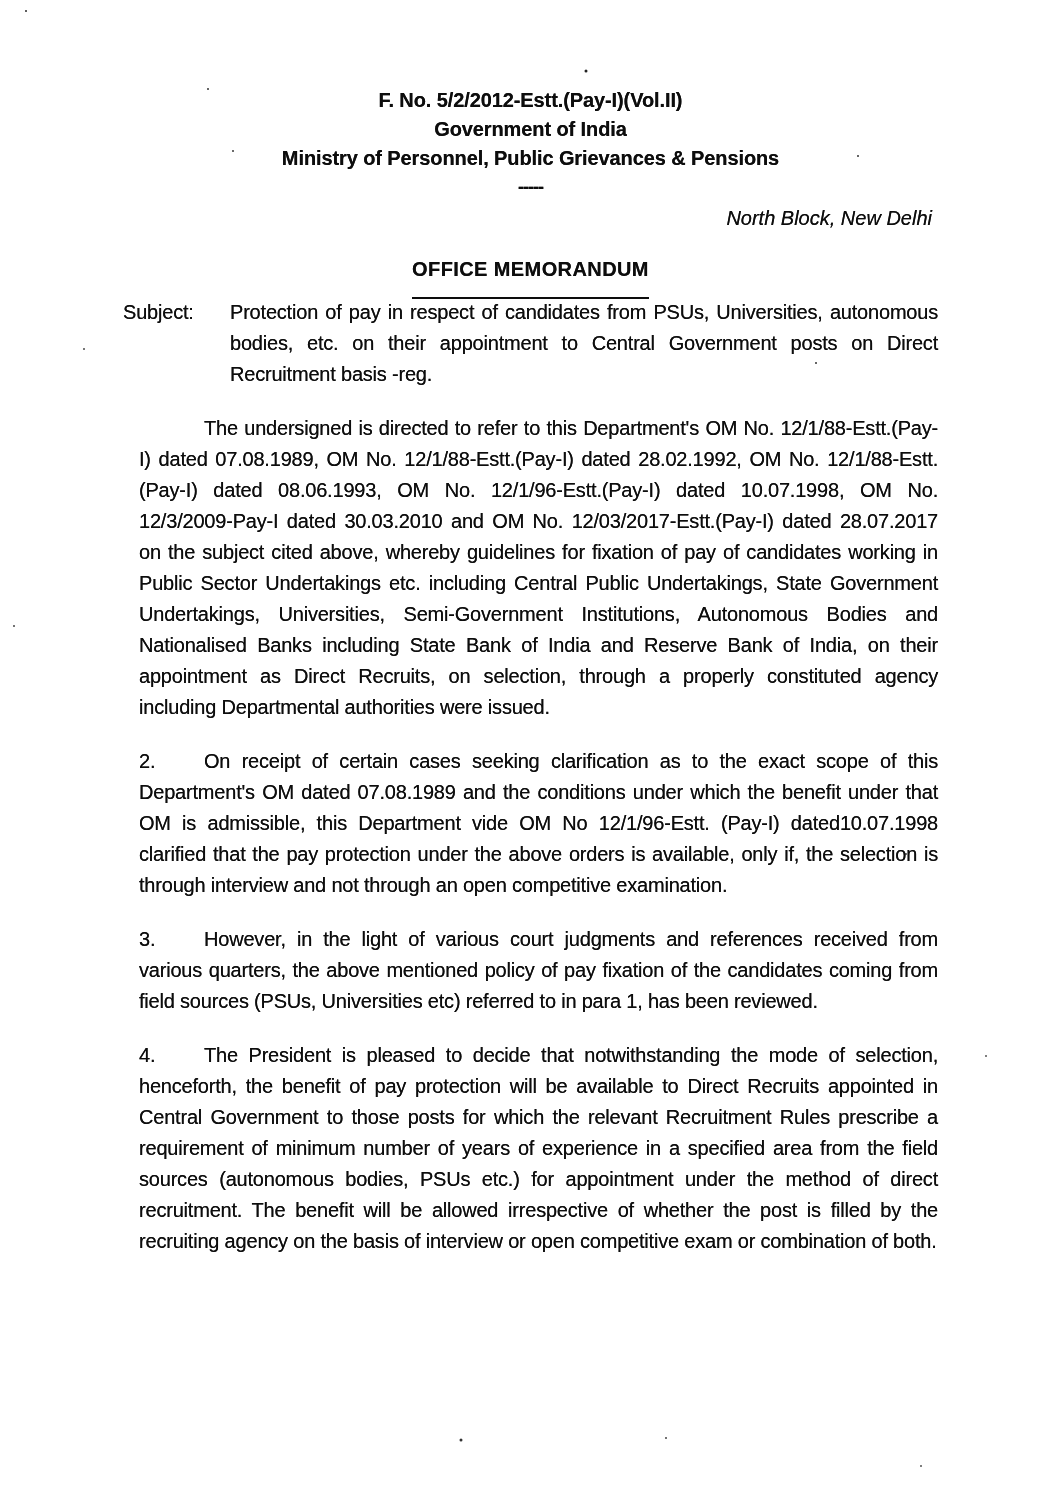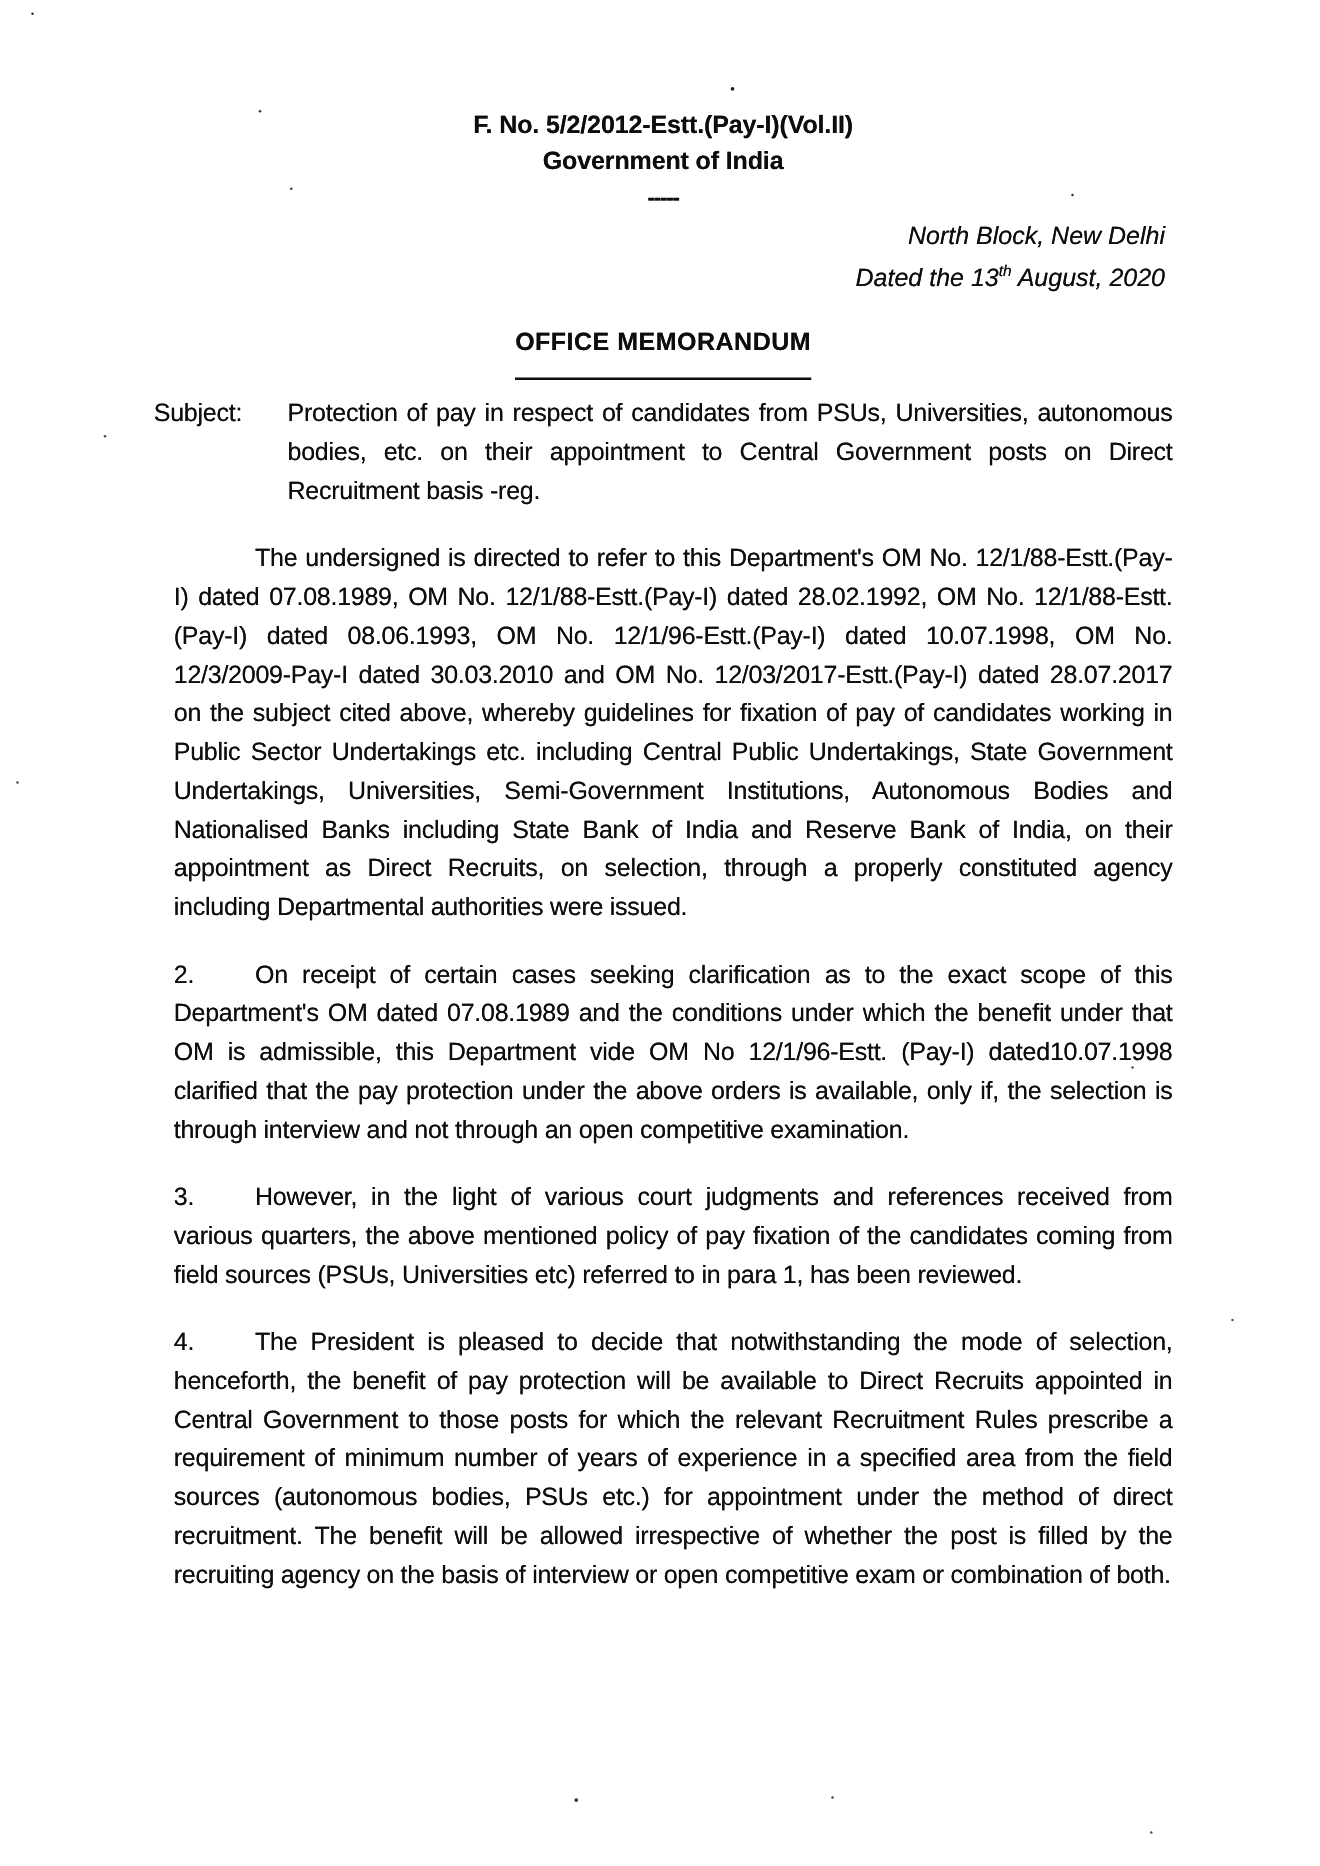--- a/index.html
+++ b/index.html
@@ -59,21 +59,21 @@
   }
   .memo-title span {
     font-weight: bold;
     letter-spacing: 0.4px;
     border-bottom: 2.5px solid #0d0d0d;
     padding-bottom: 17px;
   }
   
   .subject-block {
     display: flex;
-    margin-top: 30px;
+    margin-top: 16px;
     font-size: 20px;
     line-height: 31px;
     letter-spacing: -0.2px;
   }
   .subject-label {
     flex: 0 0 107px;
   }
   .subject-text {
     flex: 1;
     text-align: justify;
@@ -118,27 +118,27 @@
 <body>
 
 <div class="page">
   <div class="speckles"></div>
 
   <div class="content">
 
     <div class="letterhead">
       <div>F. No. 5/2/2012-Estt.(Pay-I)(Vol.II)</div>
       <div>Government of India</div>
+      <div>Ministry of Personnel, Public Grievances &amp; Pensions</div>
     </div>
 
     <div class="separator">-----</div>
 
     <div class="date-block">
       <div>North Block, New Delhi</div>
-      <div><span>Dated the 13</span><sup>th</sup><span> August, 2020</span></div>
     </div>
 
     <div class="memo-title">
       <span>OFFICE MEMORANDUM</span>
     </div>
 
     <div class="subject-block">
       <div class="subject-label">Subject:</div>
       <div class="subject-text">Protection of pay in respect of candidates from PSUs, Universities, autonomous bodies, etc. on their appointment to Central Government posts on Direct Recruitment basis -reg.</div>
     </div>

